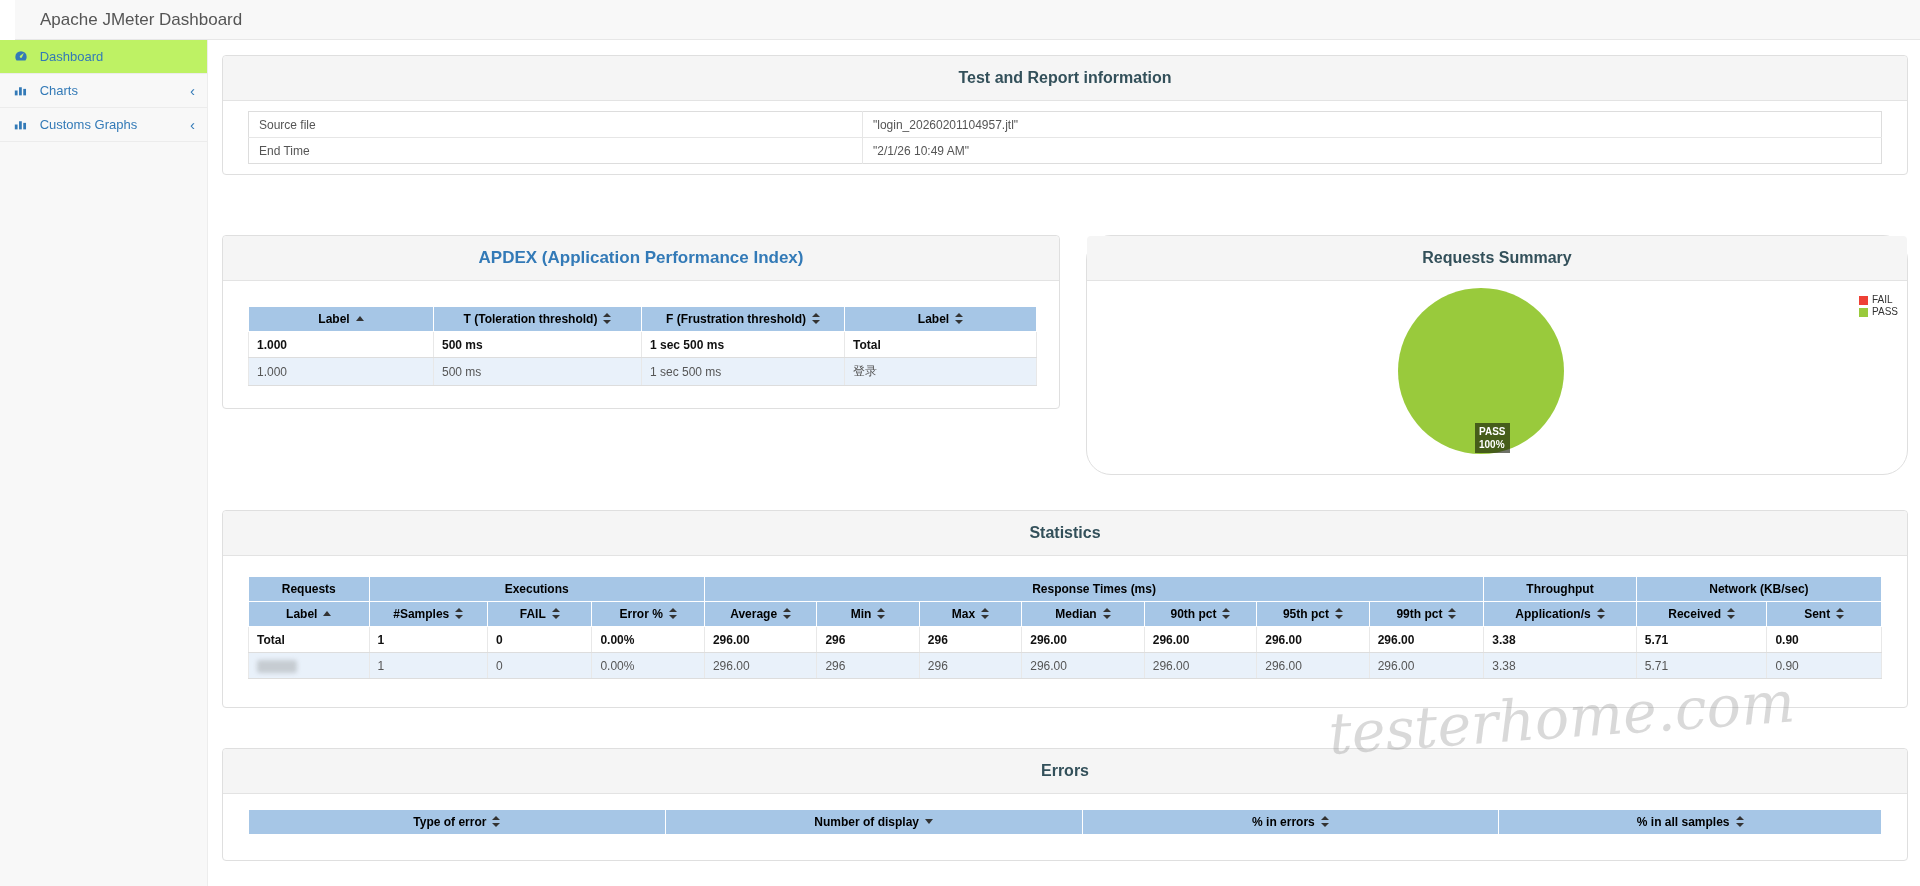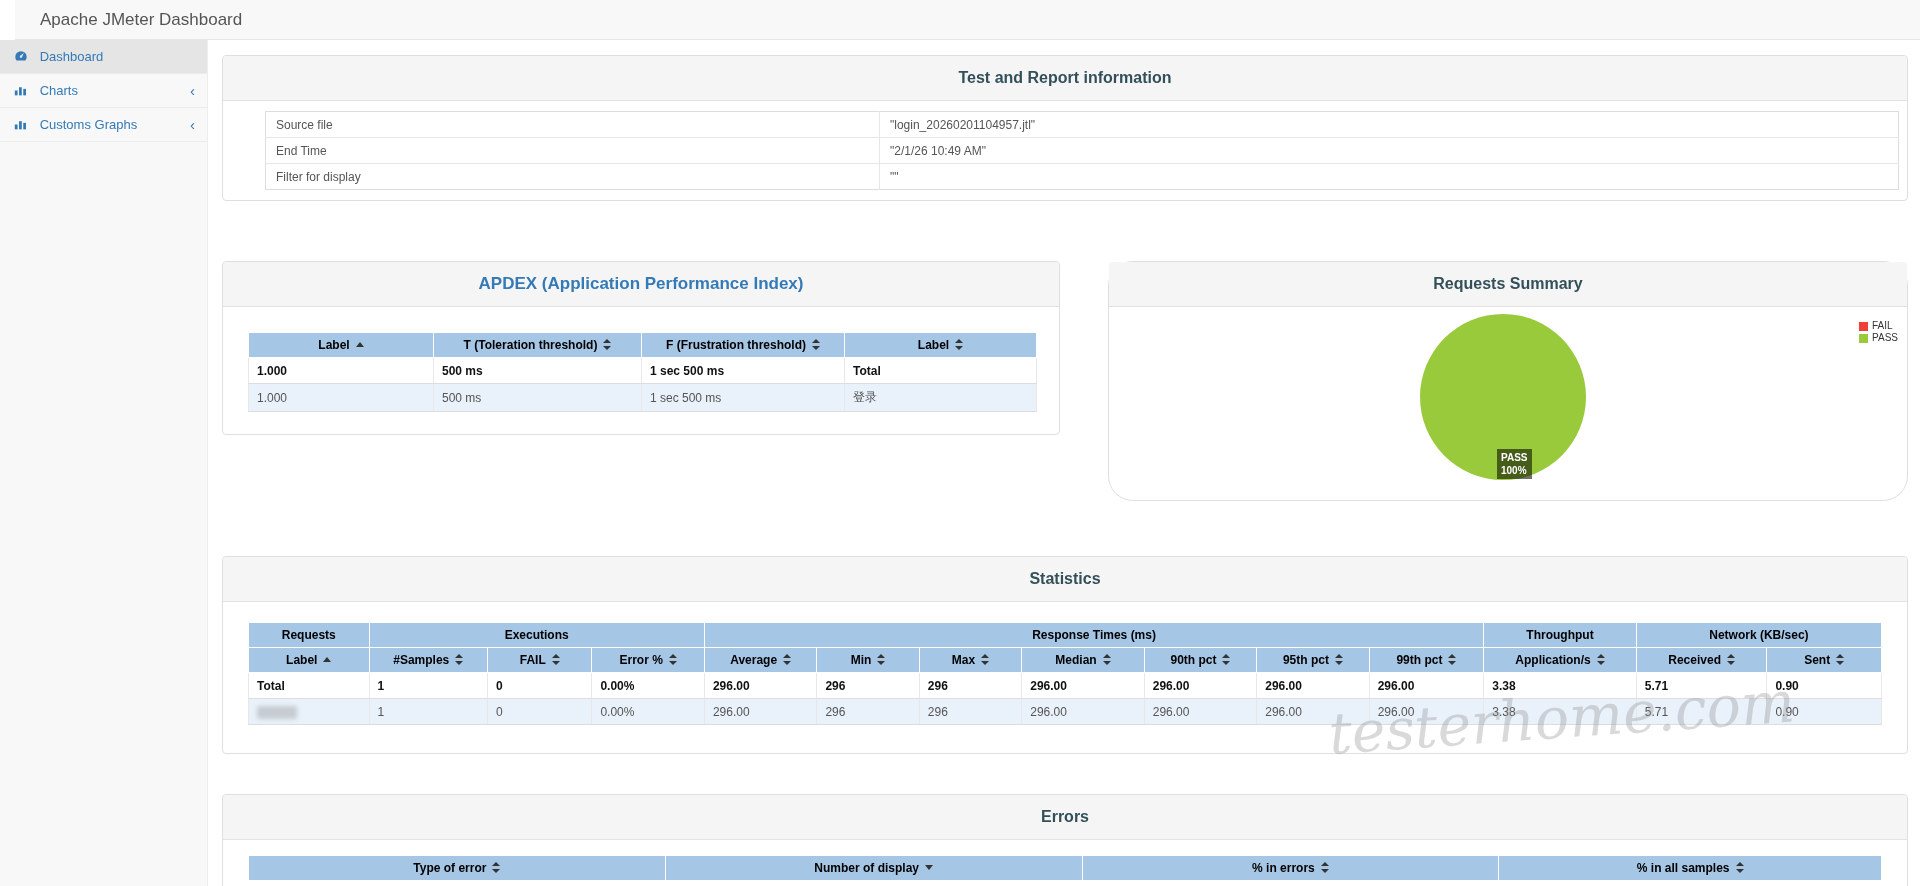--- a/index.html
+++ b/index.html
@@ -10,44 +10,44 @@
   .navbar { position:absolute; top:0; left:15px; width:1920px; height:40px;
             background:#f8f8f8; border-bottom:1px solid #e7e7e7; z-index:5; }
   .brand  { position:absolute; left:25px; top:10px; font-size:17px; color:#555; }
 
   
   .sidebar { position:absolute; top:40px; left:0; width:208px; height:846px;
              background:#f8f8f8; border-right:1px solid #ededed; }
   .side-item { position:relative; height:34px; line-height:34px; padding-left:14px;
                border-bottom:1px solid #ececec; color:#337ab7; font-size:13px;
                cursor:pointer; white-space:nowrap; }
-  .side-item.active { background:#e5e5e5; }
+  .side-item.active { background:#bef264; }
   .side-item .micon { display:inline-block; width:15px; margin-right:7px; vertical-align:-2px; }
   .side-item .chev { position:absolute; right:12px; top:0; font-size:15px; color:#337ab7; }
 
   
   .content { position:absolute; top:40px; left:208px; width:1712px; height:846px;
              background:#fff; padding:15px 12px 0 14px; }
 
   .panel { background:#fff; border:1px solid #dfdfdf; border-radius:4px; }
   .panel-head { background:#f5f5f5; border-bottom:1px solid #e3e3e3;
                 border-radius:4px 4px 0 0; height:45px; display:flex;
                 align-items:center; justify-content:center; }
   .ptitle { font-size:16px; font-weight:bold; color:#33505a; }
   .ptitle.blue { color:#337ab7; font-size:17px; }
 
   
   .p-test .panel-body { padding:10px 25px 10px 25px; }
-  table.info { width:100%; border-collapse:collapse; border:1px solid #ddd; font-size:12px;margin-left:17px; }
+  table.info { width:100%; border-collapse:collapse; border:1px solid #ddd; font-size:12px; }
   table.info td { border-bottom:1px solid #e6e6e6; padding:5px 10px; height:26px; color:#555; }
   table.info tr:last-child td { border-bottom:none; }
   table.info td.k { width:37.6%; border-right:1px solid #e6e6e6; }
 
   
-  .row2 { display:flex; margin-top:60px; align-items:flex-start;gap:22px; }
+  .row2 { display:flex; margin-top:60px; align-items:flex-start; }
   .p-apdex { width:838px; }
   .p-apdex .panel-body { padding:25px 25px 22px 25px; }
   .p-summary { flex:1; margin-left:26px; height:240px; position:relative;border-radius:25px; }
 
   
   table.blue { border-collapse:collapse; table-layout:fixed; width:100%;
                font-size:12px; border:1px solid #ddd; }
   table.blue th { background:#a6c6e6; color:#000; font-weight:bold; text-align:center;
                   padding:5px 4px; border:1px solid #fff; height:25px; cursor:pointer;
                   overflow:hidden; white-space:nowrap; }
@@ -72,21 +72,21 @@
   .legend .lrow { display:flex; align-items:center; line-height:12px; }
   .legend .sw { width:9px; height:9px; margin-right:4px; display:inline-block; }
   .sw-fail { background:#ee4035; }
   .sw-pass { background:#99ca3c; }
   .pie-wrap { position:absolute; left:309px; top:50px; width:170px; height:170px; }
   .pie-label { position:absolute; left:388px; top:187px; background:rgba(15,20,4,0.6);
                color:#fff; font-size:10px; font-weight:bold; line-height:1.3;
                padding:2px 4px; text-align:left; }
 
   
-  .p-stats { margin-top:55px; }
+  .p-stats { margin-top:35px; }
   .p-stats .panel-body { padding:20px 25px 28px 25px; }
   .redacted { display:inline-block; width:40px; height:13px; background:#c6ccd2;
               border-radius:3px; filter:blur(2px); vertical-align:middle; }
 
   
   .p-errors { margin-top:40px; }
   .p-errors .panel-body { padding:15px 25px 25px 25px; }
 
   
   .watermark { position:absolute; right:-8px; top:640px; width:600px;
@@ -148,24 +148,20 @@
       <table class="info">
         <tbody>
             <tr>
           <td class="k">Source file</td>
           <td>"login_20260201104957.jtl"</td>
         </tr>
         <tr>
           <td class="k">End Time</td>
           <td>"2/1/26 10:49 AM"</td>
         </tr>
-        <tr>
-          <td class="k">Filter for display</td>
-          <td>""</td>
-        </tr>
       </tbody>
         </table>
     </div>
   </section>
 
   <div class="row2">
 
     <section class="panel p-apdex">
       <div class="panel-head">
         <span class="ptitle blue">APDEX (Application Performance Index)</span>

